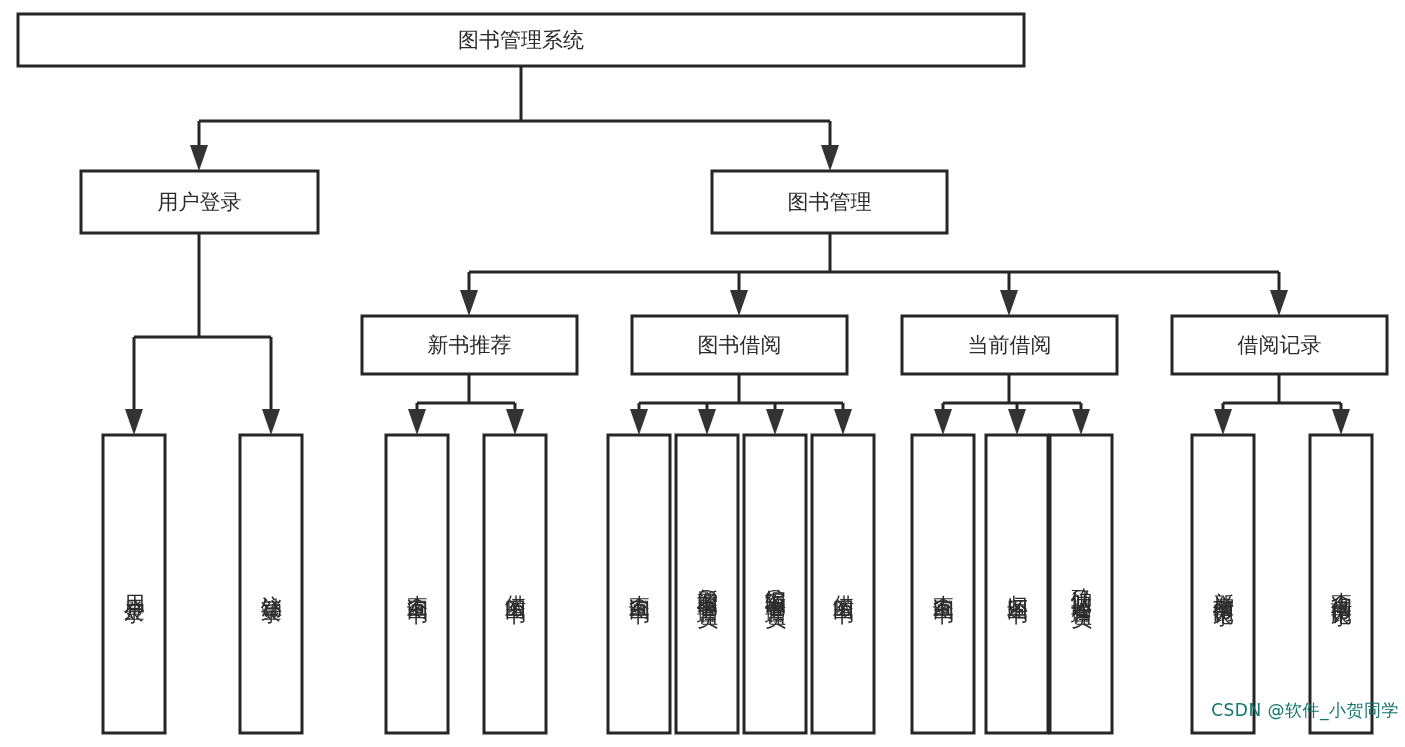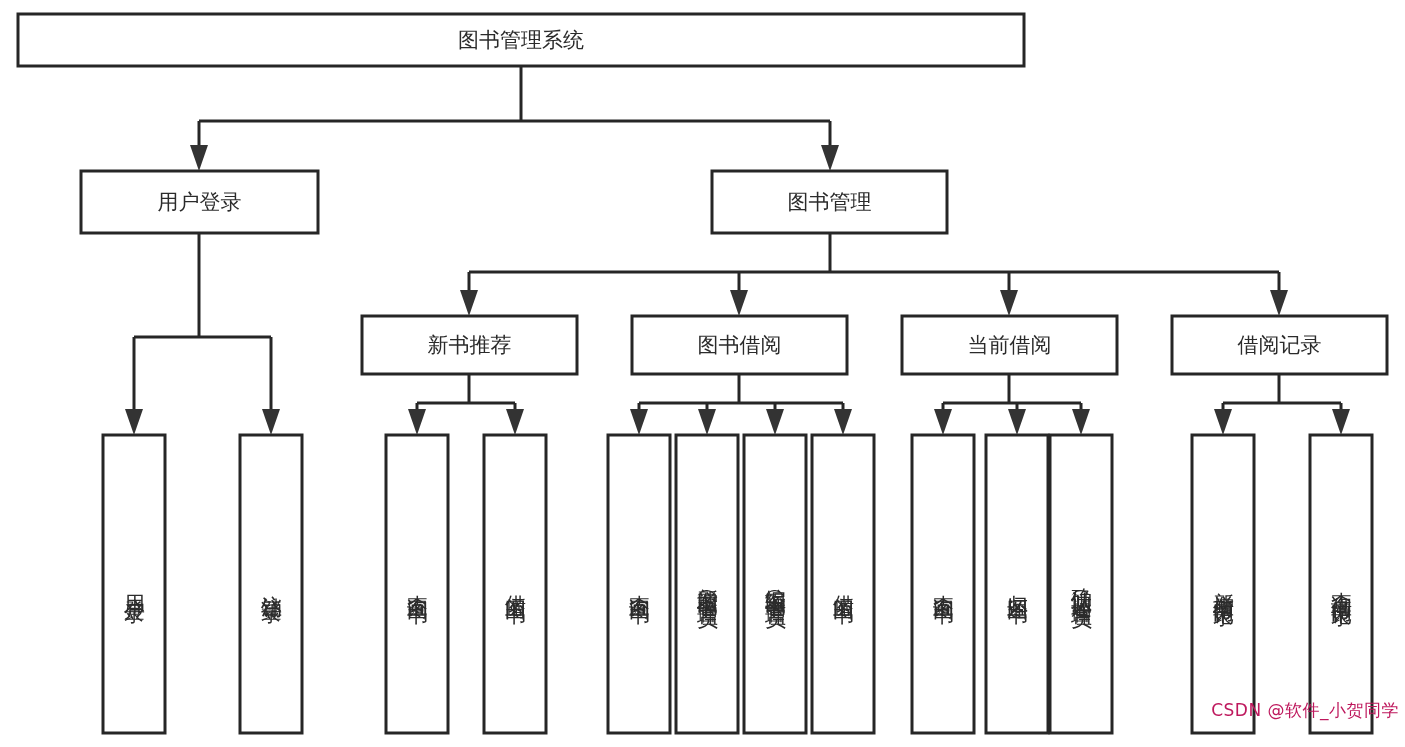--- a/index.html
+++ b/index.html
@@ -64,21 +64,21 @@
     justify-content: center;
     white-space: nowrap;
     user-select: none;
   }
   .watermark {
     position: absolute;
     right: 6px;
     bottom: 8px;
     font-family: "DejaVu Sans", "Liberation Sans", sans-serif;
     font-size: 17px;
-    color: #be185d;
+    color: #0f766e;
     letter-spacing: 0.5px;
     white-space: nowrap;
     pointer-events: none;
   }
 </style>
 </head>
 <body>
 
 <div id="diagram-root">
 

